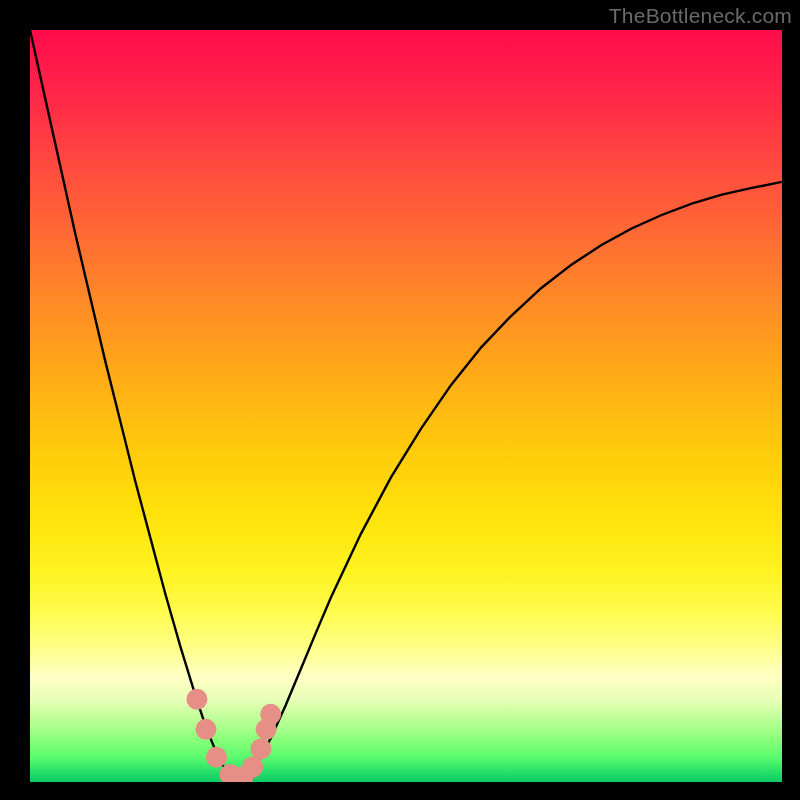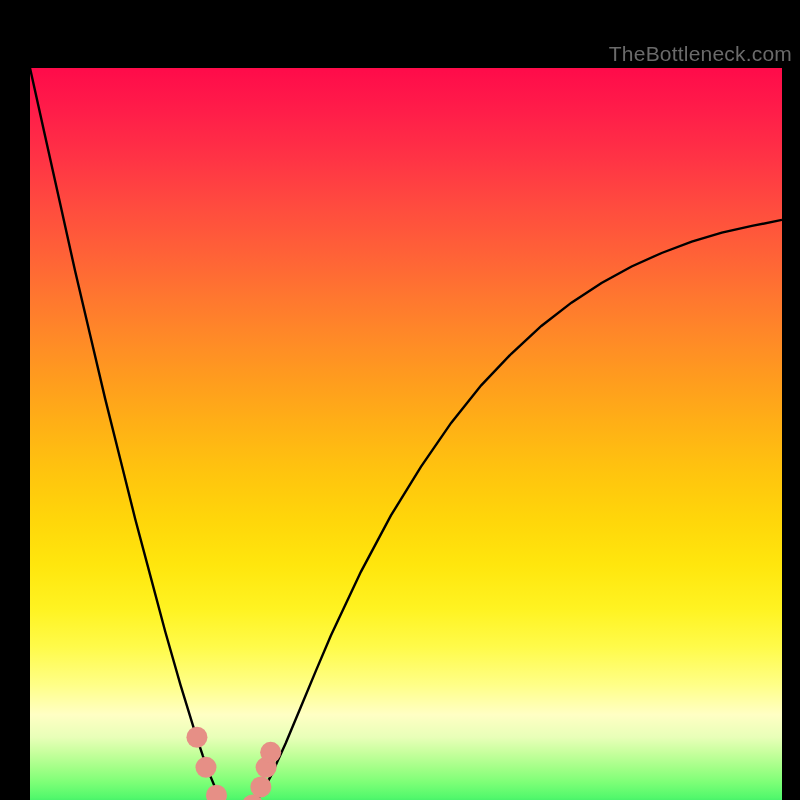--- a/index.html
+++ b/index.html
@@ -9,21 +9,20 @@
     height: 800px;
     overflow: hidden;
     background: #000;
     font-family: Arial, Helvetica, sans-serif;
   }
   .stage {
     position: relative;
     width: 800px;
     height: 572px;
     background: #000;
-    margin-top: 38px;
   }
   .plot-area {
     position: absolute;
     left: 30px;
     top: 30px;
     width: 752px;
     height: 752px;
     overflow: hidden;
   }
   .gradient-bg {

